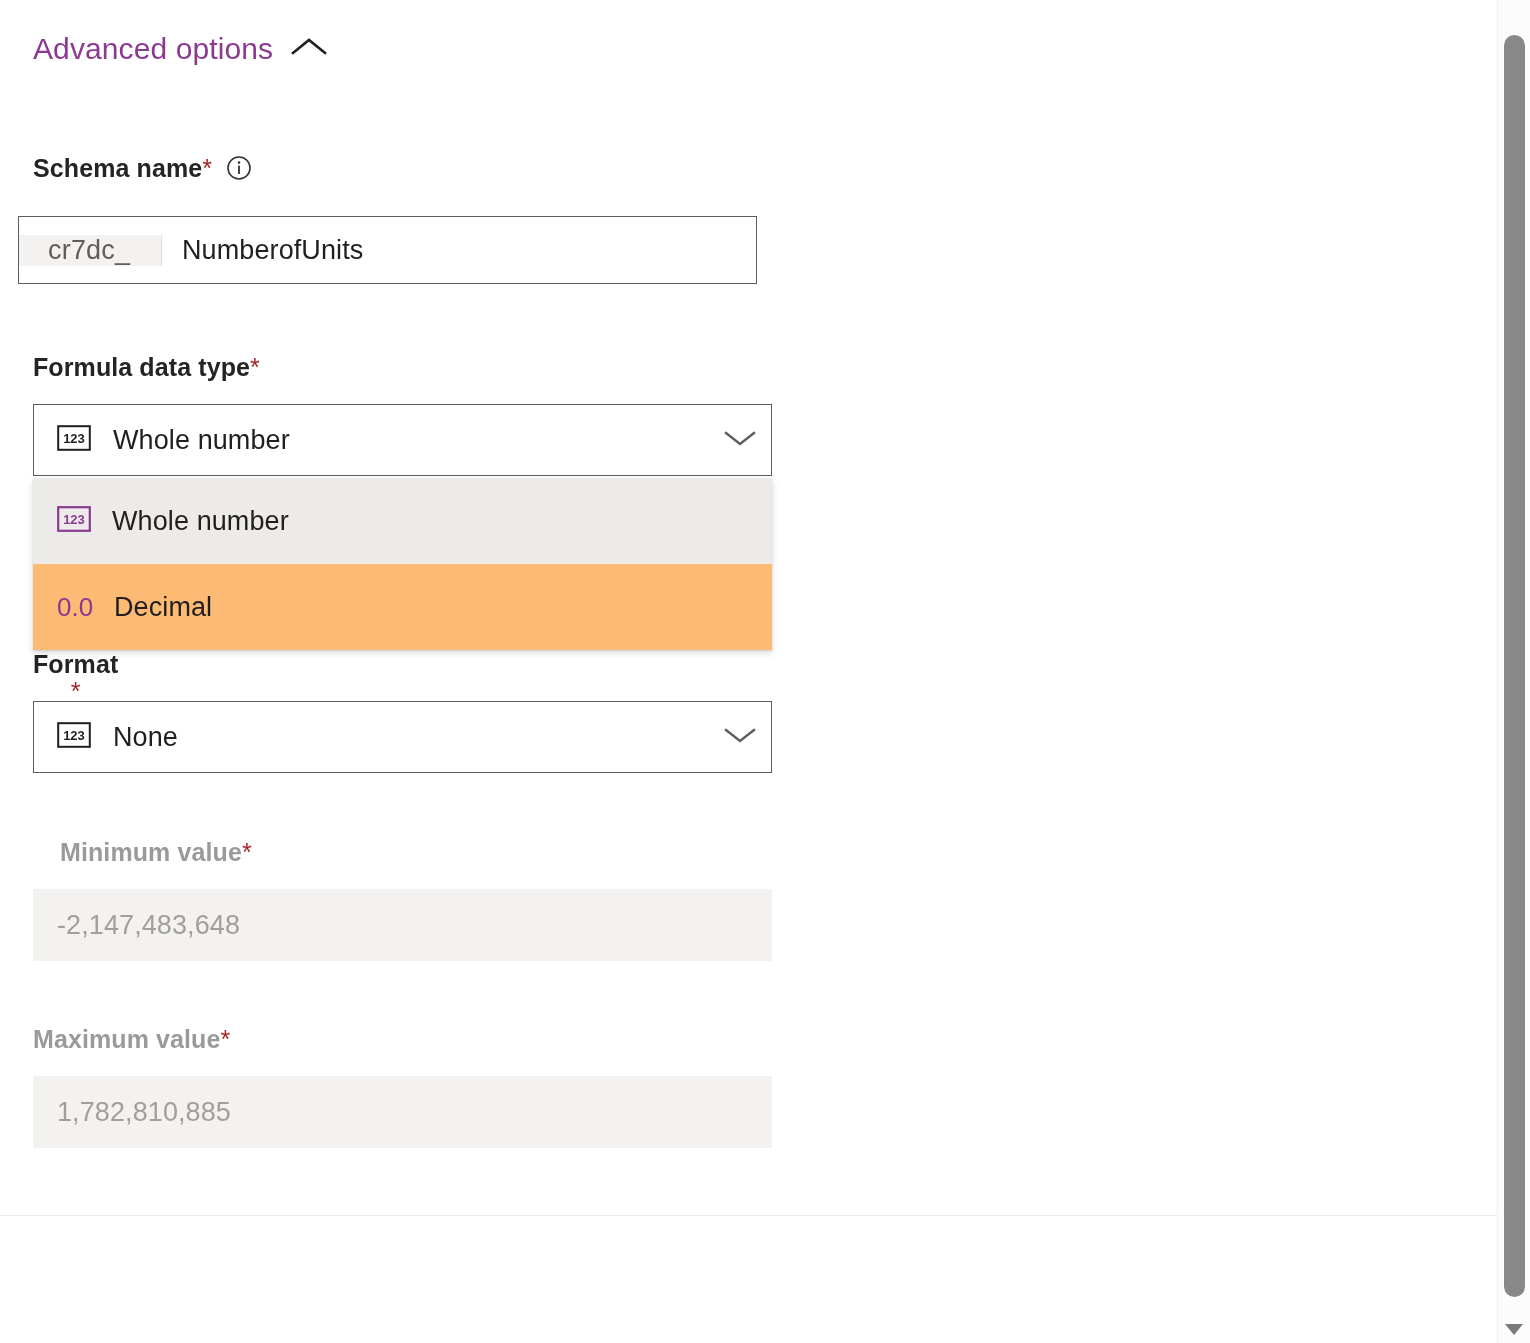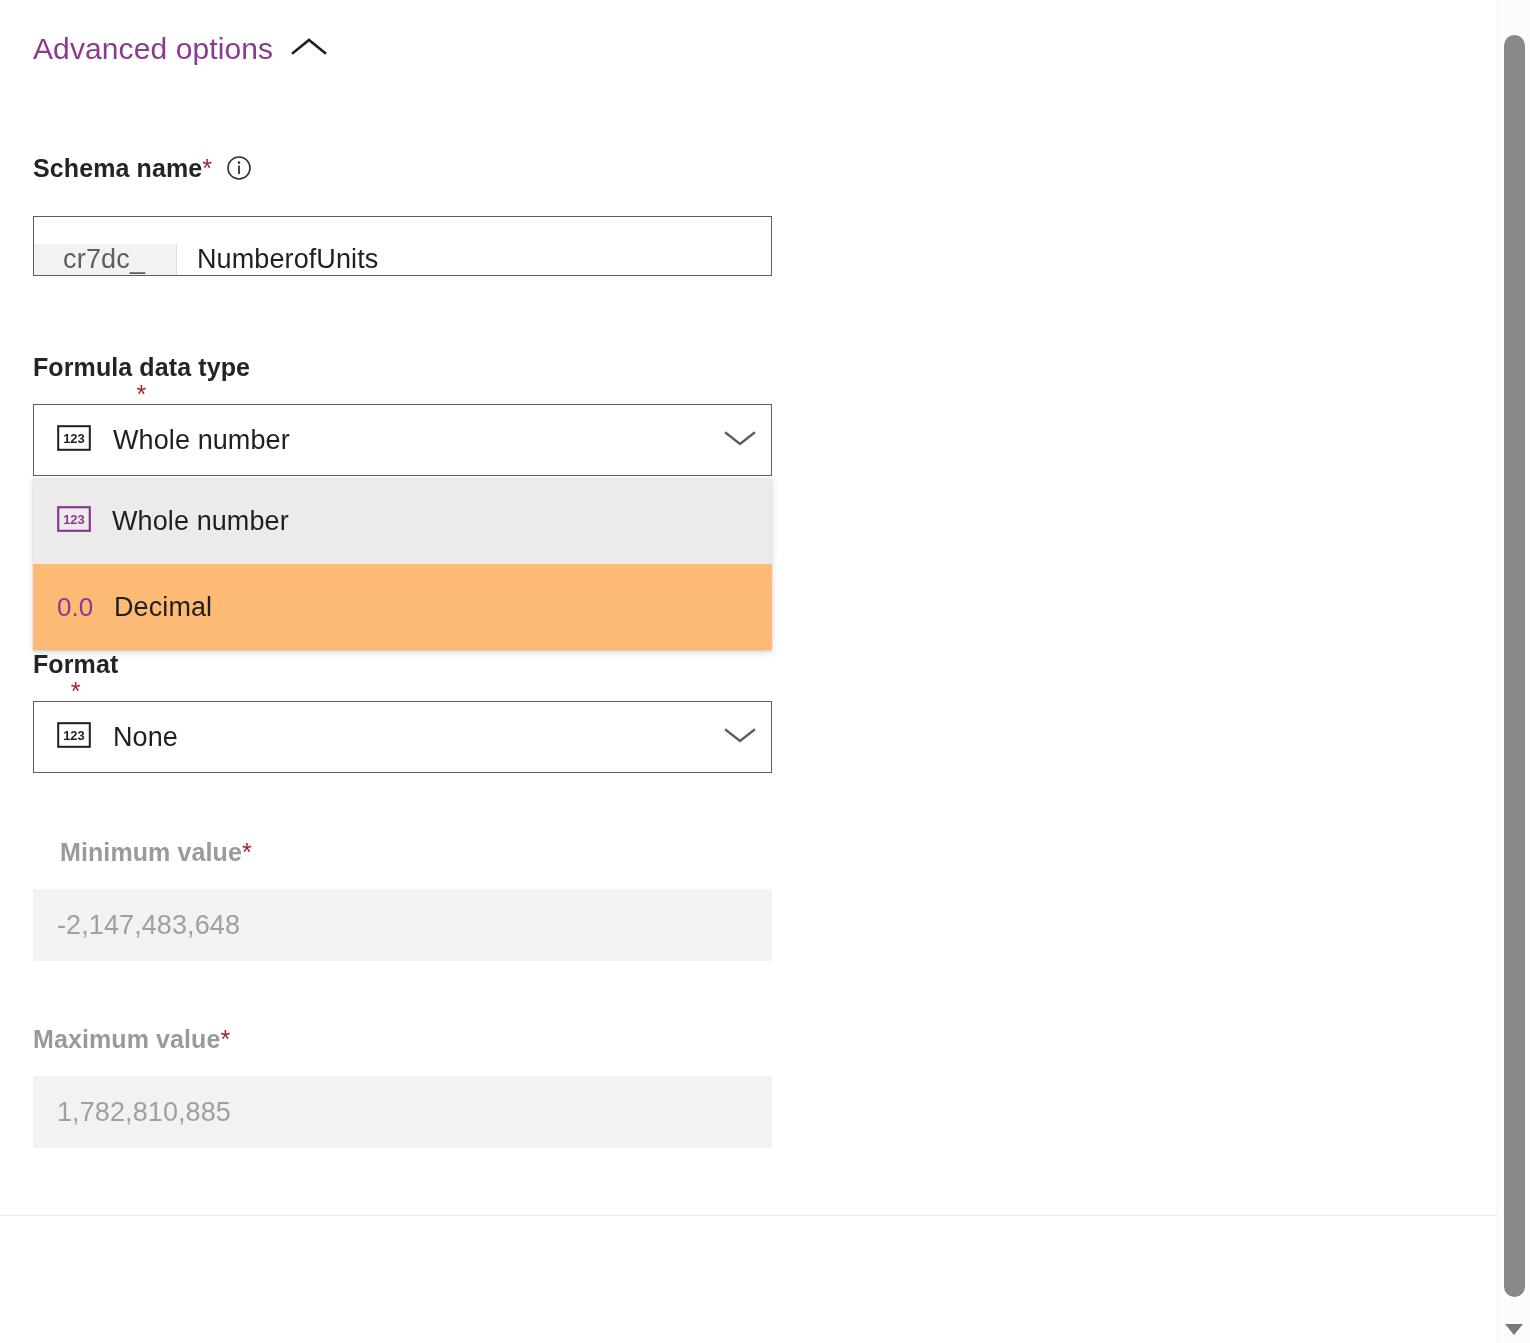--- a/index.html
+++ b/index.html
@@ -57,26 +57,26 @@
   }
   .field-label.disabled { color: #9a9a9a; font-weight: 700; }
   .req { color: #a4262c; font-size: 25px; font-weight: 400; line-height: 25px; }
   .req.dim { color: #a4262c; }
 
   .info-ic { margin-left: 14px; display:inline-flex; }
 
   
   .schema-box {
     position: absolute;
-    left: 33px; top: 216px;
-    width: 739px; height: 60px;
+    left: 18px; top: 216px;
+    width: 739px; height: 68px;
     border: 1px solid #605e5c;
     background: #fff;
     display: flex;
-    align-items: flex-end;
+    align-items: center;
   }
   .schema-prefix {
     width: 143px;
     background: #f3f2f1;
     border-right: 1px solid #e1dfdd;
     display: flex;
     align-items: center;
     padding-left: 29px;
     color: #605e5c;
     font-size: 27px;
@@ -252,21 +252,21 @@
           <rect x="12.1" y="10.6" width="1.8" height="8.4" fill="#323130"></rect>
         </svg>
       </span>
     </div>
 
     <div class="schema-box">
       <span class="schema-prefix">cr7dc_</span>
       <input class="schema-input" type="text" value="NumberofUnits" style="">
     </div>
 
-    <div class="field-label" style="left:33px; top:352px;flex-direction:column;">
+    <div class="field-label" style="left:33px; top:352px;">
       <span>Formula data type</span>
       <span class="req">*</span>
     </div>
 
     <div class="combo" style="top:404px;">
       <span>
         <svg width="34" height="26" viewBox="0 0 34 26" fill="none">
           <rect x="1.2" y="1.2" width="31.6" height="23.6" stroke="#201f1e" stroke-width="2" fill="none"></rect>
           <text x="17" y="18.4" font-family="Liberation Sans, sans-serif" font-size="13" font-weight="700" fill="#201f1e" text-anchor="middle">123</text>
         </svg>

